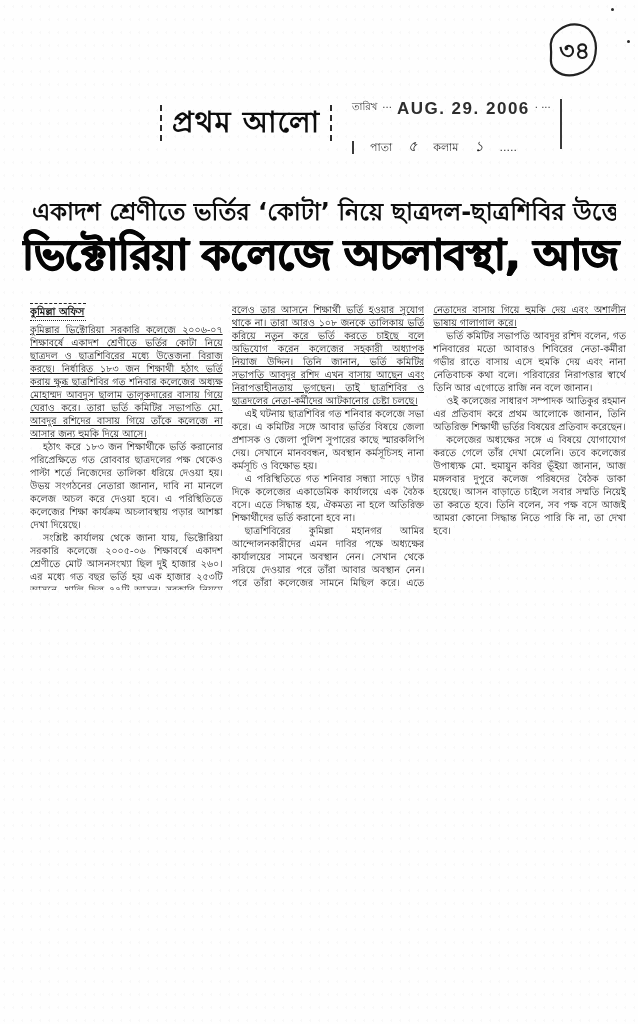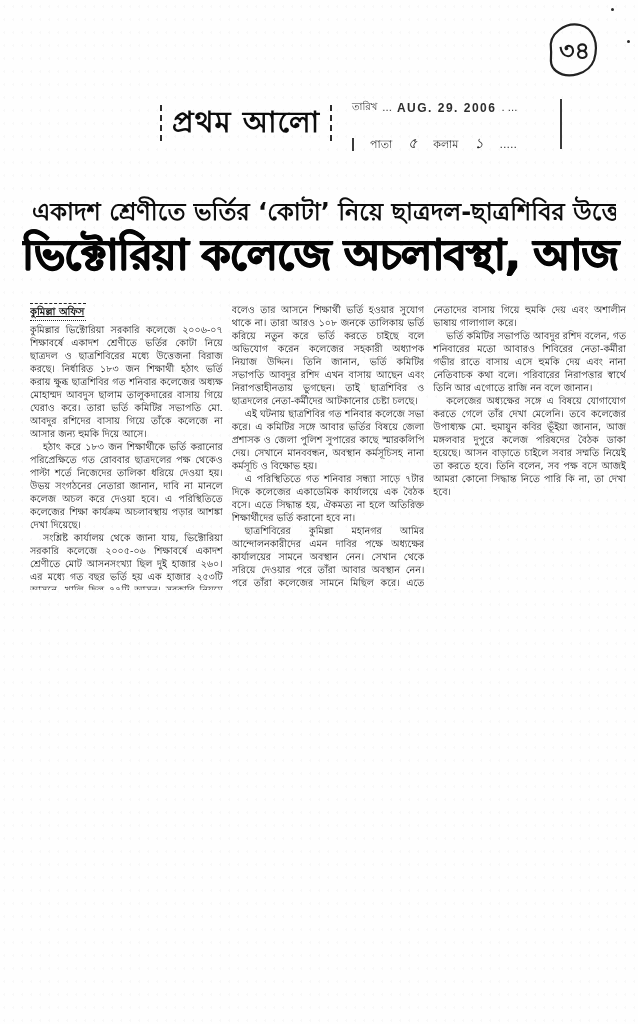--- a/index.html
+++ b/index.html
@@ -44,25 +44,25 @@
     filter: blur(0.25px);
   }
 
   
   .stamp {
     position:absolute; left:352px; top:99px; width:208px; height:50px;
     border-right:2px solid #3a3a3a;
     color:#333;
   }
   .stamp-line1 {
-    display:flex; align-items:center; gap:5px;
+    display:flex; align-items:flex-start; gap:5px;
     font-size:10px; filter: blur(0.3px);
   }
   .stamp-date {
-    font-size:12px; font-weight:bold; letter-spacing:1.5px; color:#2e2e2e;
+    font-size:17px; font-weight:bold; letter-spacing:1.5px; color:#2e2e2e;
     font-family:"Liberation Sans", sans-serif;
   }
   .stamp-line2 {
     margin-top:16px; display:flex; align-items:baseline; gap:16px;
     font-size:11px; filter: blur(0.3px);
   }
   .stamp-bar { width:0; height:13px; border-left:2px solid #3a3a3a; align-self:center; }
   .hand { font-family:"DejaVu Serif", serif; font-style:italic; font-size:14px; color:#222; }
 
   
@@ -83,21 +83,21 @@
   .article {
     position:absolute; left:30px; top:303px; width:596px; height:287px;
     display:flex; gap:9px;
     text-align:justify;
     font-size:9.5px; line-height:13px; color:#161616;
     filter: blur(0.3px);
     overflow:hidden;
   }
   .col { flex:1 1 0; overflow:hidden; height:287px; }
   .col p { margin:0; text-indent:13px; }
-  .col p.cont { text-indent:0; }
+  .col p.cont { text-indent:0;text-decoration:underline; }
   .dateline {
     display:inline-block;
     font-weight:bold; font-size:10px;
     border-top:1px dashed #222;
     border-bottom:1px dotted #222;
     padding:1px 2px 2px 0;
     margin-bottom:2px;
     text-decoration:underline;
   }
 </style>
@@ -155,17 +155,18 @@
     <div class="col">
       <p class="cont">বলেও তার আসনে শিক্ষার্থী ভর্তি হওয়ার সুযোগ থাকে না। তারা আরও ১০৮ জনকে তালিকায় ভর্তি করিয়ে নতুন করে ভর্তি করতে চাইছে বলে অভিযোগ করেন কলেজের সহকারী অধ্যাপক নিয়াজ উদ্দিন। তিনি জানান, ভর্তি কমিটির সভাপতি আবদুর রশিদ এখন বাসায় আছেন এবং নিরাপত্তাহীনতায় ভুগছেন। তাই ছাত্রশিবির ও ছাত্রদলের নেতা-কর্মীদের আটকানোর চেষ্টা চলছে।</p>
       <p>এই ঘটনায় ছাত্রশিবির গত শনিবার কলেজে সভা করে। এ কমিটির সঙ্গে আবার ভর্তির বিষয়ে জেলা প্রশাসক ও জেলা পুলিশ সুপারের কাছে স্মারকলিপি দেয়। সেখানে মানববন্ধন, অবস্থান কর্মসূচিসহ নানা কর্মসূচি ও বিক্ষোভ হয়।</p>
       <p>এ পরিস্থিতিতে গত শনিবার সন্ধ্যা সাড়ে ৭টার দিকে কলেজের একাডেমিক কার্যালয়ে এক বৈঠক বসে। এতে সিদ্ধান্ত হয়, ঐকমত্য না হলে অতিরিক্ত শিক্ষার্থীদের ভর্তি করানো হবে না।</p>
       <p>ছাত্রশিবিরের কুমিল্লা মহানগর আমির আন্দোলনকারীদের এমন দাবির পক্ষে অধ্যক্ষের কার্যালয়ের সামনে অবস্থান নেন। সেখান থেকে সরিয়ে দেওয়ার পরে তাঁরা আবার অবস্থান নেন। পরে তাঁরা কলেজের সামনে মিছিল করে। এতে সভাপতিসহ ছাত্রশিবিরের অনেক নেতা-কর্মী অংশ নেন। শিক্ষকদের অভিযোগ, ছাত্রশিবির গত শনিবার রাতে</p>
     </div>
 
     <div class="col">
       <p class="cont">নেতাদের বাসায় গিয়ে হুমকি দেয় এবং অশালীন ভাষায় গালাগাল করে।</p>
       <p>ভর্তি কমিটির সভাপতি আবদুর রশিদ বলেন, গত শনিবারের মতো আবারও শিবিরের নেতা-কর্মীরা গভীর রাতে বাসায় এসে হুমকি দেয় এবং নানা নেতিবাচক কথা বলে। পরিবারের নিরাপত্তার স্বার্থে তিনি আর এগোতে রাজি নন বলে জানান।</p>
+      <p>ওই কলেজের সাধারণ সম্পাদক আতিকুর রহমান এর প্রতিবাদ করে প্রথম আলোকে জানান, তিনি অতিরিক্ত শিক্ষার্থী ভর্তির বিষয়ের প্রতিবাদ করেছেন।</p>
       <p>কলেজের অধ্যক্ষের সঙ্গে এ বিষয়ে যোগাযোগ করতে গেলে তাঁর দেখা মেলেনি। তবে কলেজের উপাধ্যক্ষ মো. হুমায়ুন কবির ভূঁইয়া জানান, আজ মঙ্গলবার দুপুরে কলেজ পরিষদের বৈঠক ডাকা হয়েছে। আসন বাড়াতে চাইলে সবার সম্মতি নিয়েই তা করতে হবে। তিনি বলেন, সব পক্ষ বসে আজই আমরা কোনো সিদ্ধান্ত নিতে পারি কি না, তা দেখা হবে।</p>
     </div>
 
   </div>
 </div>
 
 </body></html>

